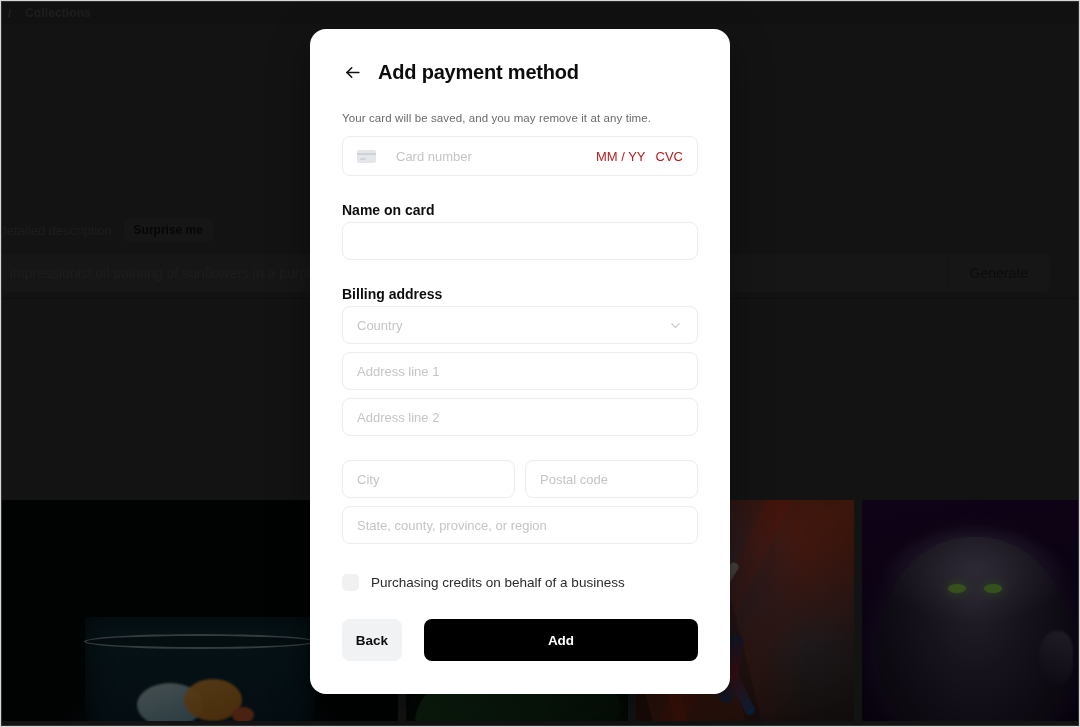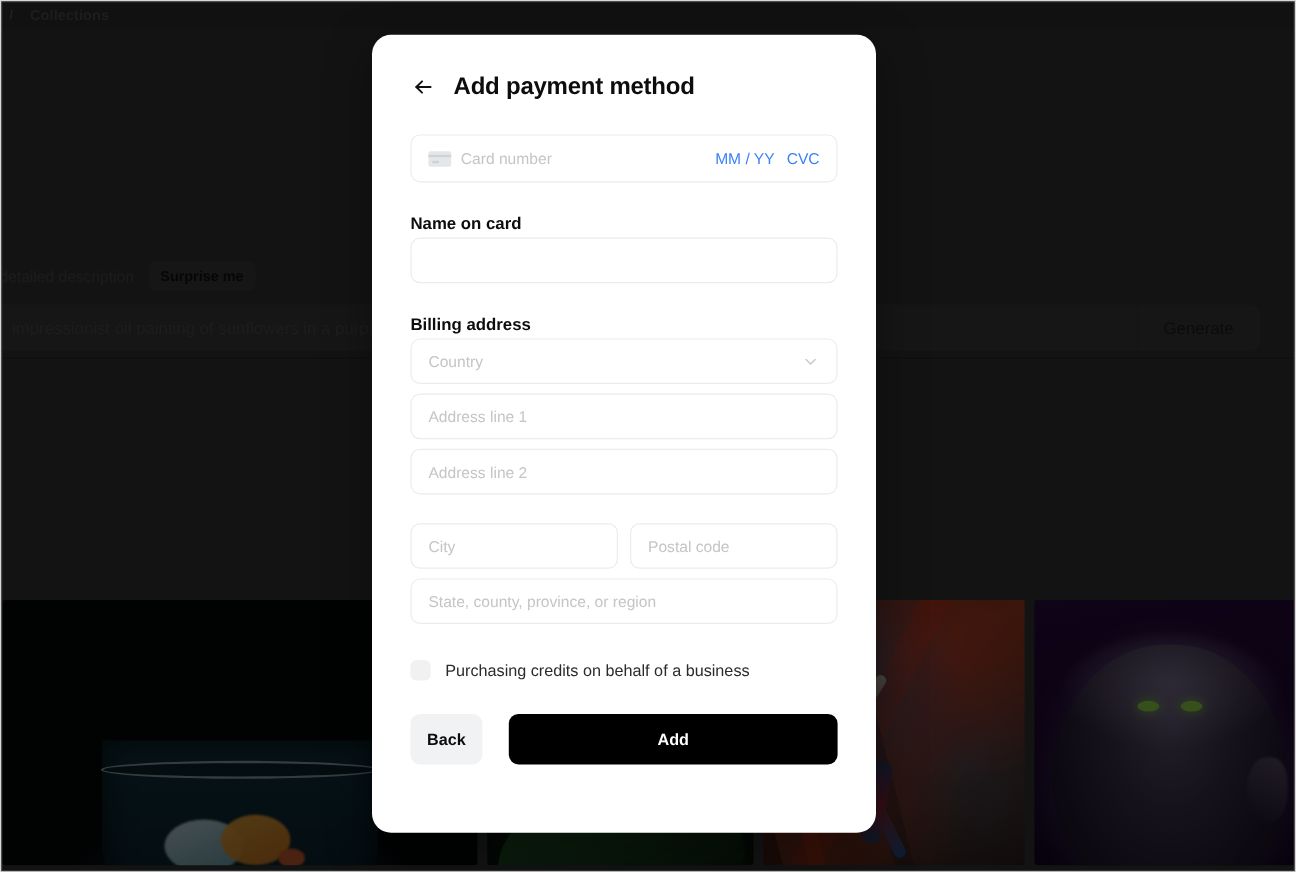--- a/index.html
+++ b/index.html
@@ -392,21 +392,21 @@
   }
 
   #card-number-field {
     height: 40px;
     justify-content: space-between;
     margin-bottom: 26px;
   }
   #card-number-left {
     display: flex;
     align-items: center;
-    gap: 8px;
+    gap: 20px;
   }
   #card-brand-icon {
     width: 19px;
     height: 13px;
     border-radius: 2px;
     background: #e4e6e9;
     position: relative;
     flex: 0 0 auto;
   }
   #card-brand-icon::before {
@@ -424,21 +424,21 @@
     bottom: 2.5px;
     width: 6px;
     height: 2px;
     background: #cfd3d8;
     border-radius: 1px;
   }
   #card-expiry-cvc {
     display: flex;
     gap: 10px;
     font-size: 13px;
-    color: #3b82f6;
+    color: #b91c1c;
   }
 
   #name-on-card-field { margin-bottom: 26px; }
 
   #country-field {
     justify-content: space-between;
     margin-bottom: 8px;
   }
   .chevron {
     color: #c9c9c9;
@@ -577,20 +577,21 @@
     <div id="modal-header">
       <span id="back-arrow-btn">
         <svg width="19" height="19" viewBox="0 0 24 24" fill="none" stroke="#111111" stroke-width="2" stroke-linecap="round" stroke-linejoin="round">
           <line x1="20" y1="12" x2="5" y2="12"></line>
           <polyline points="11 18 5 12 11 6"></polyline>
         </svg>
       </span>
       <span id="modal-title">Add payment method</span>
     </div>
 
+    <div class="section-sub">Your card will be saved, and you may remove it at any time.</div>
 
     <div class="field" id="card-number-field">
       <span id="card-number-left">
         <span id="card-brand-icon"></span>
         <span>Card number</span>
       </span>
       <span id="card-expiry-cvc">
         <span>MM / YY</span>
         <span>CVC</span>
       </span>

